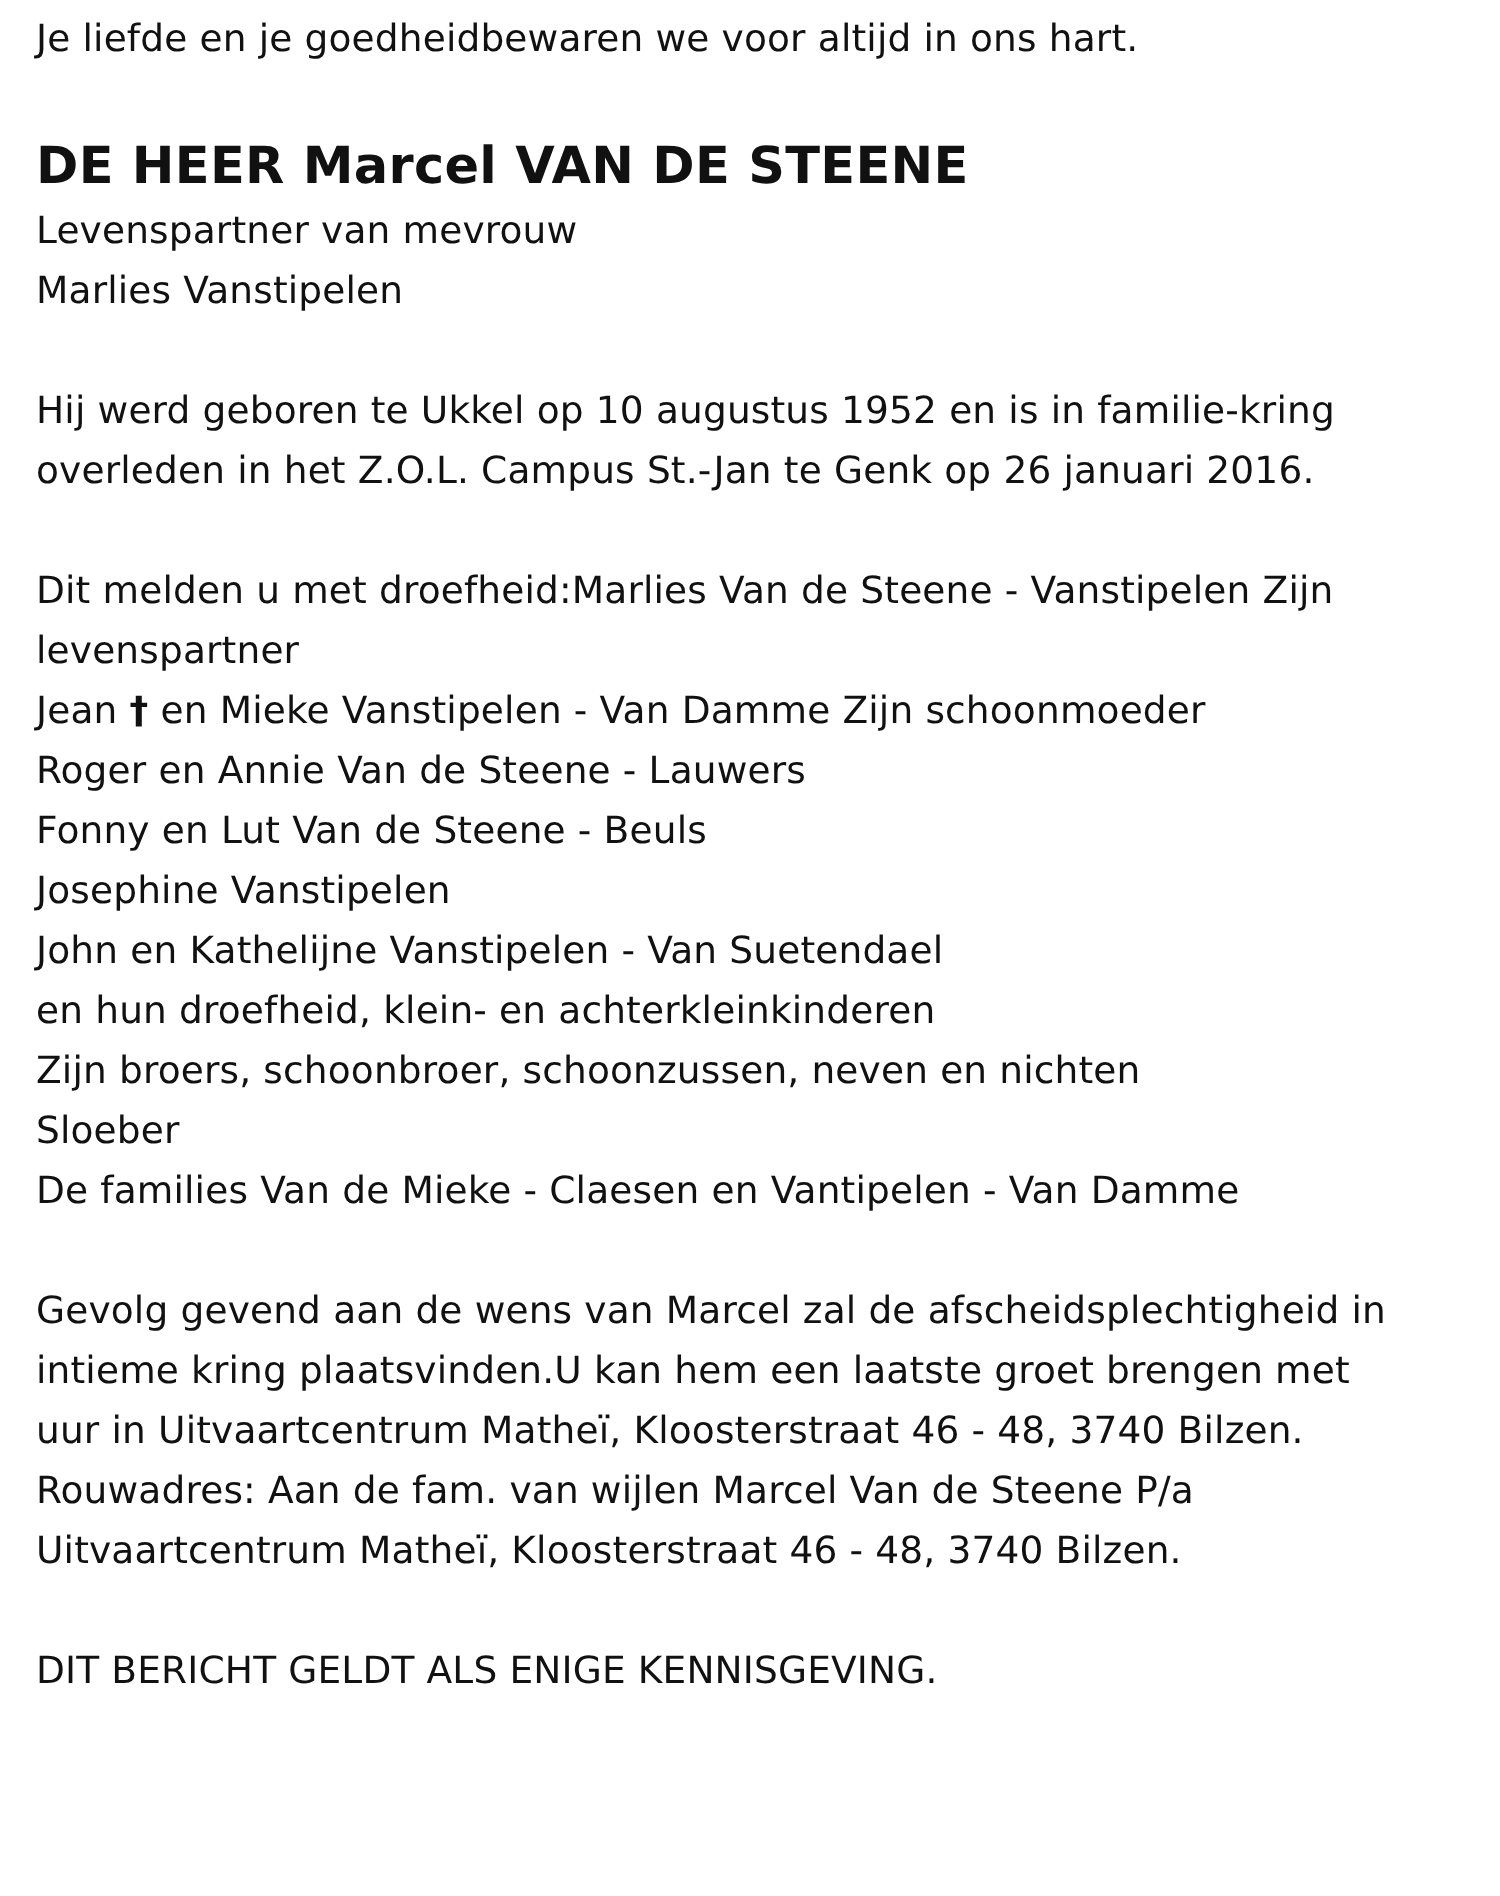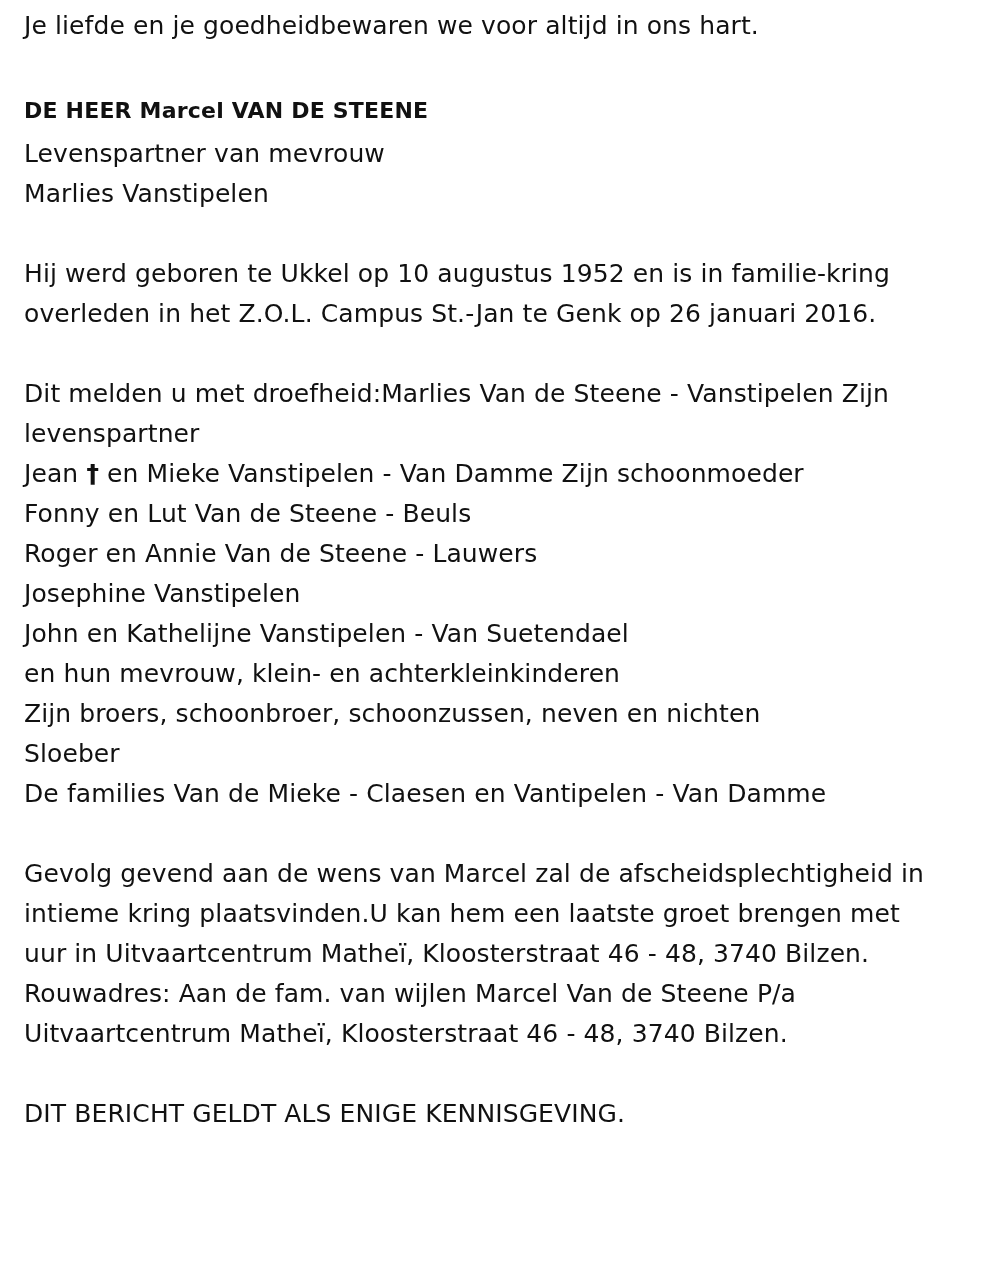--- a/index.html
+++ b/index.html
@@ -25,21 +25,21 @@
       line-height: 40px;
       height: 40px;
       white-space: nowrap;
       letter-spacing: 0.1px;
       font-weight: 400;
     }
     .motto {
       margin-bottom: 40px;
     }
     .title {
-      font-size: 22px;
+      font-size: 34px;
       font-weight: 700;
       line-height: 50px;
       height: 50px;
       margin-bottom: -2px;
       white-space: nowrap;
       letter-spacing: 0.2px;
     }
     .gap { height: 40px; }
     .cross {
       font-weight: 700;
@@ -62,25 +62,25 @@
   <div class="line">Hij werd geboren te Ukkel op 10 augustus 1952 en is in familie-kring</div>
   <div class="line">overleden in het Z.O.L. Campus St.-Jan te Genk op 26 januari 2016.</div>
 
   <div class="gap"></div>
 
   <div class="line">Dit melden u met droefheid:Marlies Van de Steene - Vanstipelen Zijn</div>
   <div class="line">levenspartner</div>
   <div class="line">
     <span>Jean </span><span class="cross">†</span><span> en Mieke Vanstipelen - Van Damme Zijn schoonmoeder</span>
   </div>
+  <div class="line">Roger en Annie Van de Steene - Lauwers</div>
   <div class="line">Fonny en Lut Van de Steene - Beuls</div>
-  <div class="line">Roger en Annie Van de Steene - Lauwers</div>
   <div class="line">Josephine Vanstipelen</div>
   <div class="line">John en Kathelijne Vanstipelen - Van Suetendael</div>
-  <div class="line">en hun mevrouw, klein- en achterkleinkinderen</div>
+  <div class="line">en hun droefheid, klein- en achterkleinkinderen</div>
   <div class="line">Zijn broers, schoonbroer, schoonzussen, neven en nichten</div>
   <div class="line">Sloeber</div>
   <div class="line">De families Van de Mieke - Claesen en Vantipelen - Van Damme</div>
 
   <div class="gap"></div>
 
   <div class="line">Gevolg gevend aan de wens van Marcel zal de afscheidsplechtigheid in</div>
   <div class="line">intieme kring plaatsvinden.U kan hem een laatste groet brengen met</div>
   <div class="line">uur in Uitvaartcentrum Matheï, Kloosterstraat 46 - 48, 3740 Bilzen.</div>
   <div class="line">Rouwadres: Aan de fam. van wijlen Marcel Van de Steene P/a</div>

